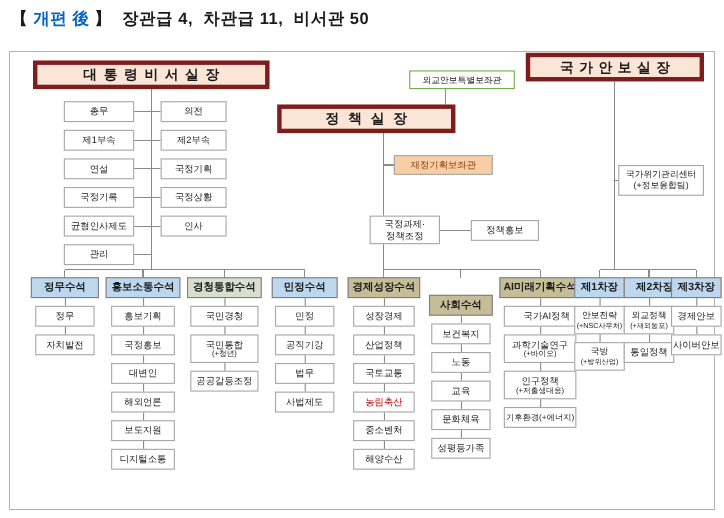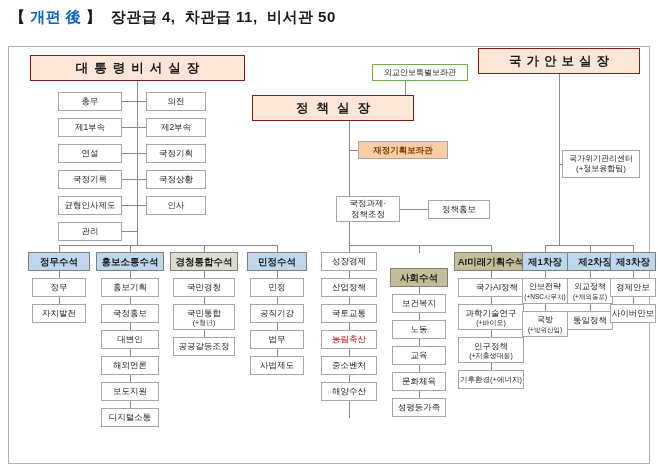--- a/index.html
+++ b/index.html
@@ -1,20 +1,20 @@
 <!DOCTYPE html>
 <html><head>
 <meta charset="utf-8">
 <style>
   *{margin:0;padding:0;box-sizing:border-box}
   body{background:#fff}
   .stage{position:relative;width:658px;height:471px;background:#fff;font-family:"Liberation Sans",sans-serif;color:#1a1a1a;overflow:hidden}
   .title{position:absolute;left:10px;top:8px;font-size:15px;font-weight:bold;white-space:pre;letter-spacing:.5px}
   svg.wires{position:absolute;left:0;top:0;z-index:0}
-  .topbox{position:absolute;border:1px solid #7f1d1d;display:flex;align-items:center;justify-content:center;font-weight:bold;font-size:12.5px;z-index:1}
+  .topbox{position:absolute;border:4px solid #7f1d1d;display:flex;align-items:center;justify-content:center;font-weight:bold;font-size:12.5px;z-index:1}
   .sbox{position:absolute;border:1px solid #a6a6a6;background:#fff;display:flex;align-items:center;justify-content:center;text-align:center;font-size:8.5px;z-index:1;white-space:pre-line;line-height:11px}
   .col{position:absolute;display:flex;flex-direction:column;align-items:center;gap:7px;z-index:1}
   .hdr{width:100%;height:19px;line-height:17px;text-align:center;border:1px solid #7f7f7f;font-size:9.5px;font-weight:bold;position:relative;z-index:1}
   .obox{height:19px;line-height:17px;border:1px solid #a6a6a6;background:#fff;text-align:center;font-size:8.5px;position:relative;z-index:1;overflow:hidden}
   .obox.small{font-size:7.5px}
   .obox.double{height:26px;line-height:normal;display:flex;flex-direction:column;justify-content:center}
   .obox .l1{font-size:8.5px;line-height:10px}
   .obox .l2{font-size:7px;line-height:9px}
   .obox.small .l1{font-size:8px}
   .obox.small .l2{font-size:6.5px}
@@ -64,21 +64,21 @@
   </svg>
 
   <div class="topbox" style="left: 30px; top: 55px; width: 215px; height: 26px; letter-spacing: 6px; padding-left: 6px; background: rgb(251, 229, 214);">대통령비서실장</div>
 
   <div class="topbox" style="left: 252px; top: 95px; width: 162px; height: 26px; letter-spacing: 8px; padding-left: 8px; background: rgb(251, 229, 214);">정책실장</div>
 
   <div class="topbox" style="left: 478px; top: 48px; width: 162px; height: 26px; letter-spacing: 5px; padding-left: 5px; background: rgb(251, 229, 214);">국가안보실장</div>
 
   <div class="sbox" style="left: 372px; top: 64px; width: 96px; height: 17px; font-size: 8px; border-color: rgb(112, 173, 71);">외교안보특별보좌관</div>
 
-  <div class="sbox" style="left: 358px; top: 141px; width: 90px; height: 18px; font-weight: bold; background: rgb(249, 205, 165); color: rgb(132, 60, 12);">재정기획보좌관</div>
+  <div class="sbox" style="left: 358px; top: 141px; width: 90px; height: 18px; font-weight: normal; background: rgb(249, 205, 165); color: rgb(132, 60, 12);">재정기획보좌관</div>
 
   <div class="sbox" style="left:336px;top:196px;width:64px;height:26px">국정과제·
 정책조정</div>
 
   <div class="sbox" style="left:428px;top:200px;width:62px;height:19px">정책홍보</div>
 
   <div class="sbox" style="left:562px;top:150px;width:78px;height:28px;font-size:8px;line-height:10px">국가위기관리센터
 (+정보융합팀)</div>
 
 <div class="col" style="left: 58px; top: 92px; width: 64px;">
@@ -124,20 +124,21 @@
     </div>
     <div class="col" style="left: 247px; top: 252px; width: 60px;">
       <div class="hdr" style="background: rgb(189, 215, 238);">민정수석</div>
       <div class="obox" style="width: 54px;">민정</div>
       <div class="obox" style="width: 54px;">공직기강</div>
       <div class="obox" style="width: 54px;">법무</div>
       <div class="obox" style="width: 54px;">사법제도</div>
       <div class="rail" style="top: 19px; height: 94.5px; background: rgb(138, 138, 138);"></div>
     </div>
     <div class="col" style="left: 316px; top: 252px; width: 66px;">
+      <div class="hdr" style="background: rgb(197, 189, 151);">경제성장수석</div>
       <div class="obox" style="width: 56px;">성장경제</div>
       <div class="obox" style="width: 56px;">산업정책</div>
       <div class="obox" style="width: 56px;">국토교통</div>
       <div class="obox" style="width: 56px; color: rgb(192, 0, 0);">농림축산</div>
       <div class="obox" style="width: 56px;">중소벤처</div>
       <div class="obox" style="width: 56px;">해양수산</div>
       <div class="rail" style="top: 19px; height: 146.5px; background: rgb(138, 138, 138);"></div>
     </div>
     <div class="col" style="left: 390px; top: 268px; width: 58px;">
       <div class="hdr" style="background: rgb(197, 189, 151);">사회수석</div>

